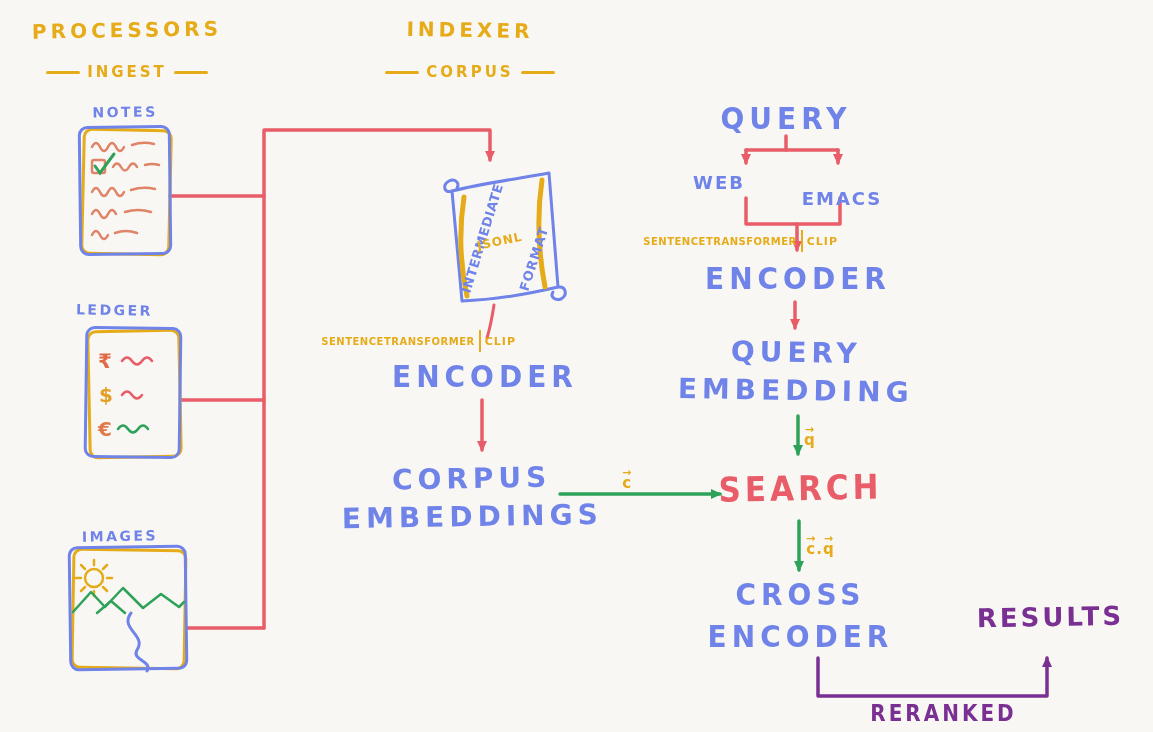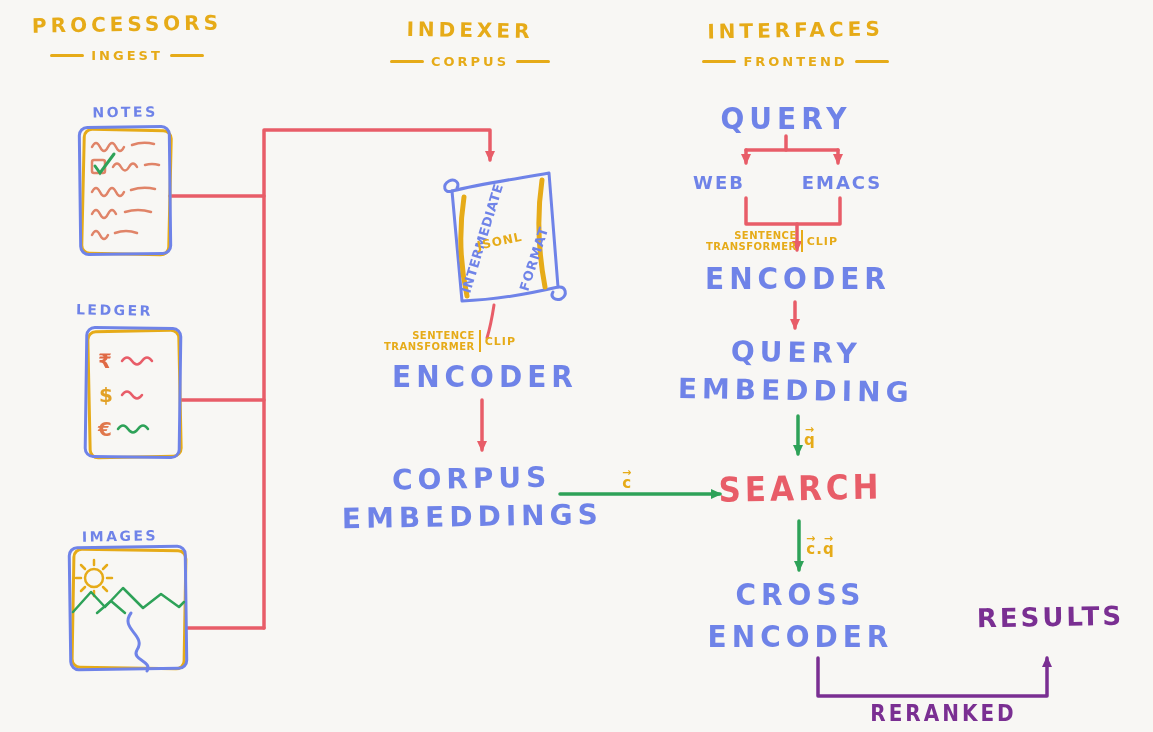--- a/index.html
+++ b/index.html
@@ -7,30 +7,30 @@
   body{background:#f8f7f4;font-family:"DejaVu Sans",sans-serif;overflow:hidden}
   .canvas{position:relative;width:1153px;height:732px;background:#f8f7f4}
   svg.layer{position:absolute;left:0;top:0}
   .abs{position:absolute;font-weight:bold;white-space:nowrap}
   .center{text-align:center}
   .yellow{color:#E6AB18}
   .blue{color:#6F83E8}
   .red{color:#E85D68}
   .purple{color:#7A2F92}
   .h-title{font-size:20px;letter-spacing:4px;transform:scaleY(1.25);transform-origin:center}
-  .h-sub{display:flex;align-items:center;justify-content:center;font-size:13px;letter-spacing:3px;margin-top:12px;font-weight:bold;color:#E6AB18}
+  .h-sub{display:flex;align-items:center;justify-content:center;font-size:15px;letter-spacing:3px;margin-top:21px;font-weight:bold;color:#E6AB18}
   .dash{width:34px;border-top:3px solid #E6AB18;border-radius:2px;margin:0 7px}
   .card-label{font-size:14px;letter-spacing:2.5px}
   .big{font-size:28px;letter-spacing:5px;line-height:38px;transform:scaleY(1.1);transform-origin:center}
   .mid{font-size:18px;letter-spacing:2px}
   .search{font-size:31px;letter-spacing:4px;transform:scaleY(1.1) rotate(-1deg)}
   .res{font-size:26px;letter-spacing:3px;transform:scaleY(1.15)}
   .rerank{font-size:20px;letter-spacing:3px;transform:scaleY(1.15)}
   .model{display:flex;align-items:center;justify-content:flex-end;color:#E6AB18;font-weight:bold}
-  .model .lines{display:flex;flex-direction:column;align-items:flex-end;font-size:10px;line-height:11px;letter-spacing:0.5px}
+  .model .lines{display:flex;align-items:flex-end;font-size:10px;line-height:11px;letter-spacing:0.5px}
   .model .bar{width:0;height:22px;border-left:2px solid #E6AB18;margin:0 4px}
   .model .clip{font-size:11px;letter-spacing:1px}
   .vec{display:inline-flex;flex-direction:column;align-items:center;line-height:1;color:#E6AB18;font-weight:bold}
   .vec .ar{font-size:11px;height:9px;font-style:normal}
   .vec .b{font-size:15px}
   .vecrow{display:flex;align-items:flex-end;gap:1px}
   .dotc{color:#E6AB18;font-weight:bold;font-size:15px;line-height:1}
   .tilt-l{transform:rotate(-1deg)}
   .tilt-r{transform:rotate(1deg)}
 </style>
@@ -131,46 +131,38 @@
       <path d="M452,191 C444,194 442,185 449,181 C455,178 460,183 457,188" fill="none" stroke="#6F83E8" stroke-width="3" stroke-linecap="round"></path>
       <path d="M558,287 C566,286 568,295 561,299 C555,301 550,297 553,292" fill="none" stroke="#6F83E8" stroke-width="3" stroke-linecap="round"></path>
       <path d="M464,197 C459,230 460,264 467,296" fill="none" stroke="#E6AB18" stroke-width="5" stroke-linecap="round"></path>
       <path d="M542,180 C537,214 538,250 545,287" fill="none" stroke="#E6AB18" stroke-width="5" stroke-linecap="round"></path>
       <text transform="translate(470,294) rotate(-73)" font-size="13" font-weight="bold" fill="#6F83E8" letter-spacing="0.5">INTERMEDIATE</text>
       <text transform="translate(478,250) rotate(-12)" font-size="12" font-weight="bold" fill="#E6AB18" letter-spacing="1">JSONL</text>
       <text transform="translate(528,292) rotate(-72)" font-size="13" font-weight="bold" fill="#6F83E8" letter-spacing="1">FORMAT</text>
     </g>
   </svg>
 
-  <div class="abs" style="left:8px;top:12px;width:238px">
+  <div class="abs" style="left:8px;top:18px;width:238px">
     <div class="h-title yellow center tilt-l">PROCESSORS</div>
     <div class="h-sub">
       <span class="dash"></span>
       <span>INGEST</span>
       <span class="dash"></span>
     </div>
   </div>
 
   <div class="abs" style="left:370px;top:18px;width:200px">
     <div class="h-title yellow center tilt-r">INDEXER</div>
     <div class="h-sub">
       <span class="dash"></span>
       <span>CORPUS</span>
       <span class="dash"></span>
     </div>
   </div>
 
-  <div class="abs" style="left:683px;top:18px;width:225px">
-    <div class="h-title yellow center tilt-l">INTERFACES</div>
-    <div class="h-sub">
-      <span class="dash"></span>
-      <span>FRONTEND</span>
-      <span class="dash"></span>
-    </div>
-  </div>
 
   <div class="abs card-label blue center tilt-l" style="left:80px;top:104px;width:90px">NOTES</div>
   <div class="abs card-label blue center tilt-r" style="left:72px;top:302px;width:85px">LEDGER</div>
   <div class="abs card-label blue center tilt-l" style="left:74px;top:528px;width:92px">IMAGES</div>
 
   <div class="abs model" style="left:381px;top:330px;width:135px">
     <span class="lines">
       <span>SENTENCE</span>
       <span>TRANSFORMER</span>
     </span>
@@ -186,21 +178,21 @@
   </div>
 
   <div class="abs vec" style="left:622px;top:467px">
     <span class="ar">→</span>
     <span class="b">c</span>
   </div>
 
   <div class="abs big blue center" style="left:706px;top:100px;width:160px">QUERY</div>
 
   <div class="abs mid blue center" style="left:680px;top:172px;width:78px">WEB</div>
-  <div class="abs mid blue center" style="left:796px;top:172px;width:92px">EMACS</div>
+  <div class="abs mid blue center" style="left:796px;top:188px;width:92px">EMACS</div>
 
   <div class="abs model" style="left:706px;top:230px;width:132px">
     <span class="lines">
       <span>SENTENCE</span>
       <span>TRANSFORMER</span>
     </span>
     <span class="bar"></span>
     <span class="clip">CLIP</span>
   </div>
 

